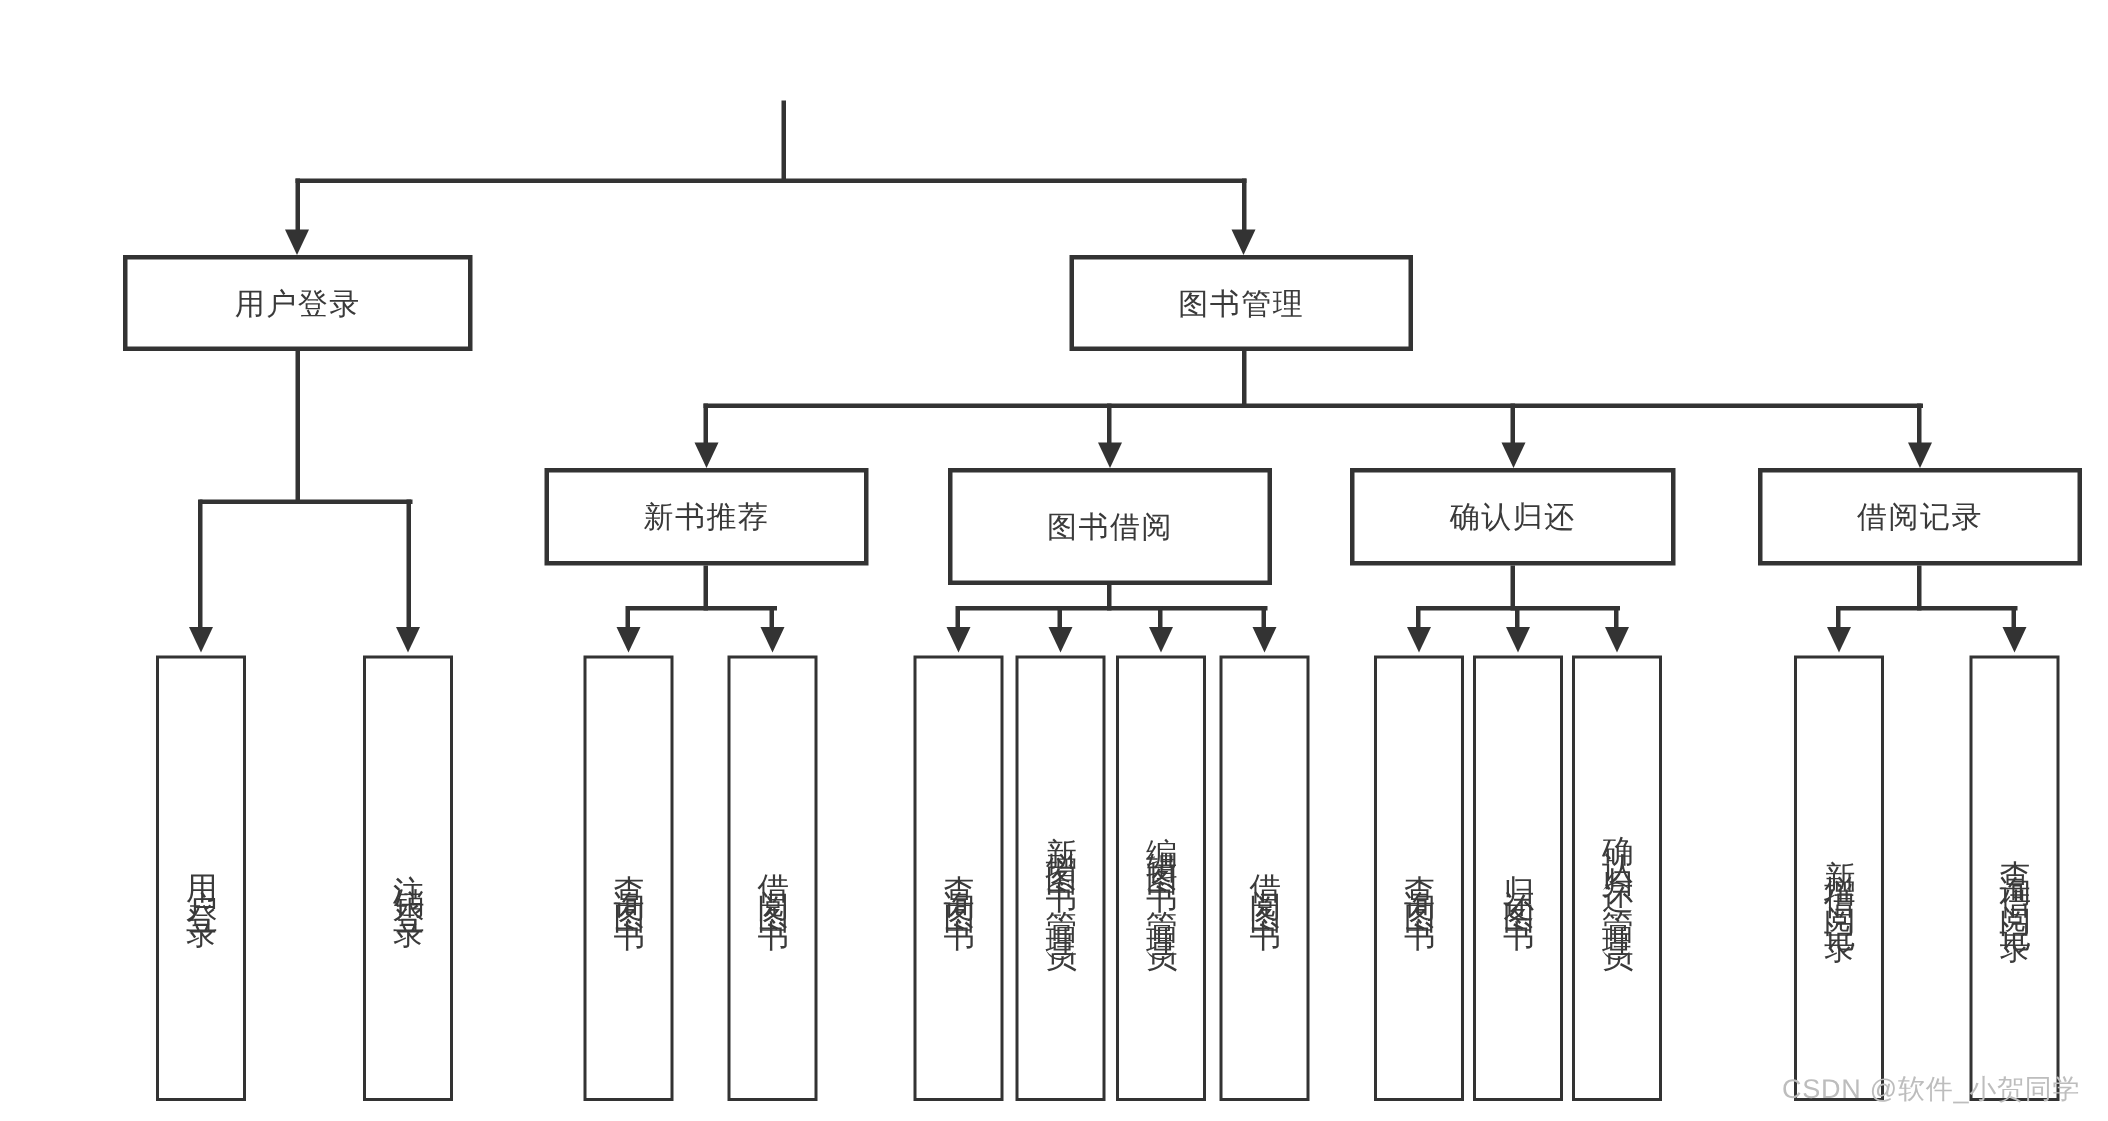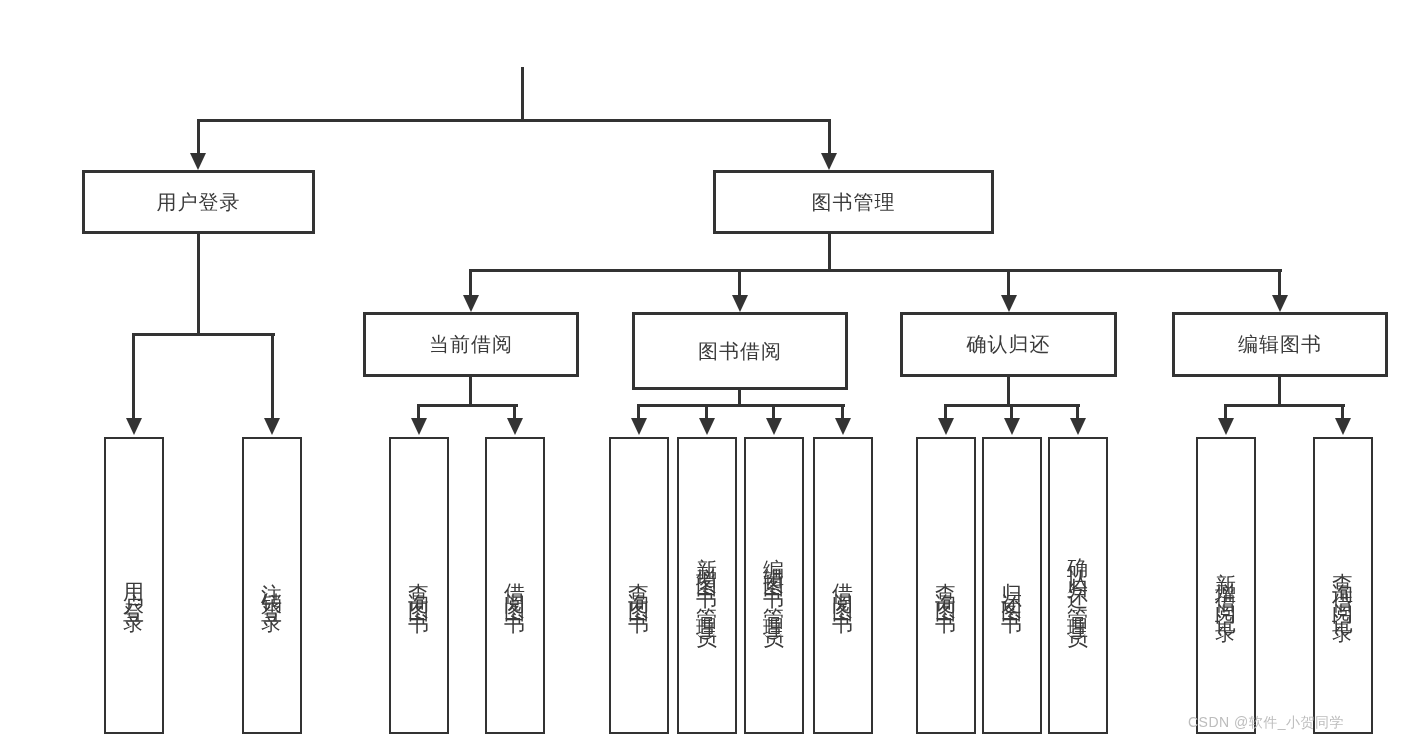--- a/index.html
+++ b/index.html
@@ -47,63 +47,63 @@
   .ln{position:absolute;background:var(--line);z-index:1;}
   
   .ar{
     position:absolute;width:0;height:0;z-index:1;
     border-left:8px solid transparent;
     border-right:8px solid transparent;
     border-top:17px solid var(--line);
   }
   .watermark{
     position:absolute;left:1188px;top:714px;
-    font-size:14px;color:var(--watermark);
+    font-size:18px;color:var(--watermark);
     z-index:3;white-space:nowrap;
     letter-spacing:0.5px;
   }
 </style>
 </head>
 <body>
 
 <div class="canvas">
 
 
   <div class="ln" style="left:521px;top:67px;width:3px;height:54px;"></div>
   <div class="ln" style="left:197px;top:119px;width:634px;height:3px;"></div>
   <div class="ln" style="left:197px;top:119px;width:3px;height:36px;"></div>
   <div class="ar" style="left:190px;top:153px;"></div>
   <div class="ln" style="left:828px;top:119px;width:3px;height:36px;"></div>
   <div class="ar" style="left:821px;top:153px;"></div>
 
   <div class="bx" style="left:82px;top:170px;width:233px;height:64px;">用户登录</div>
-  <div class="bx" style="left:713px;top:170px;width:281px;height:64px;">图书管理</div>
+  <div class="bx" style="left:713px;top:170px;width:229px;height:64px;">图书管理</div>
 
   <div class="ln" style="left:197px;top:232px;width:3px;height:104px;"></div>
   <div class="ln" style="left:133px;top:333px;width:142px;height:3px;"></div>
   <div class="ln" style="left:132px;top:333px;width:3px;height:87px;"></div>
   <div class="ar" style="left:126px;top:418px;"></div>
   <div class="ln" style="left:271px;top:333px;width:3px;height:87px;"></div>
   <div class="ar" style="left:264px;top:418px;"></div>
 
   <div class="ln" style="left:828px;top:232px;width:3px;height:40px;"></div>
   <div class="ln" style="left:469px;top:269px;width:813px;height:3px;"></div>
   <div class="ln" style="left:469px;top:269px;width:3px;height:28px;"></div>
   <div class="ar" style="left:463px;top:295px;"></div>
   <div class="ln" style="left:738px;top:269px;width:3px;height:28px;"></div>
   <div class="ar" style="left:732px;top:295px;"></div>
   <div class="ln" style="left:1007px;top:269px;width:3px;height:28px;"></div>
   <div class="ar" style="left:1001px;top:295px;"></div>
   <div class="ln" style="left:1278px;top:269px;width:3px;height:28px;"></div>
   <div class="ar" style="left:1272px;top:295px;"></div>
 
-  <div class="bx" style="left:363px;top:312px;width:216px;height:65px;">当前借阅</div>
+  <div class="bx" style="left:363px;top:312px;width:216px;height:65px;">新书推荐</div>
   <div class="bx" style="left:632px;top:312px;width:216px;height:78px;">图书借阅</div>
   <div class="bx" style="left:900px;top:312px;width:217px;height:65px;">确认归还</div>
-  <div class="bx" style="left:1172px;top:312px;width:216px;height:65px;">编辑图书</div>
+  <div class="bx" style="left:1172px;top:312px;width:216px;height:65px;">借阅记录</div>
 
   <div class="ln" style="left:469px;top:375px;width:3px;height:32px;"></div>
   <div class="ln" style="left:418px;top:404px;width:100px;height:3px;"></div>
   <div class="ln" style="left:417px;top:404px;width:3px;height:16px;"></div>
   <div class="ar" style="left:411px;top:418px;"></div>
   <div class="ln" style="left:513px;top:404px;width:3px;height:16px;"></div>
   <div class="ar" style="left:507px;top:418px;"></div>
 
   <div class="ln" style="left:738px;top:375px;width:3px;height:32px;"></div>
   <div class="ln" style="left:638px;top:404px;width:207px;height:3px;"></div>

